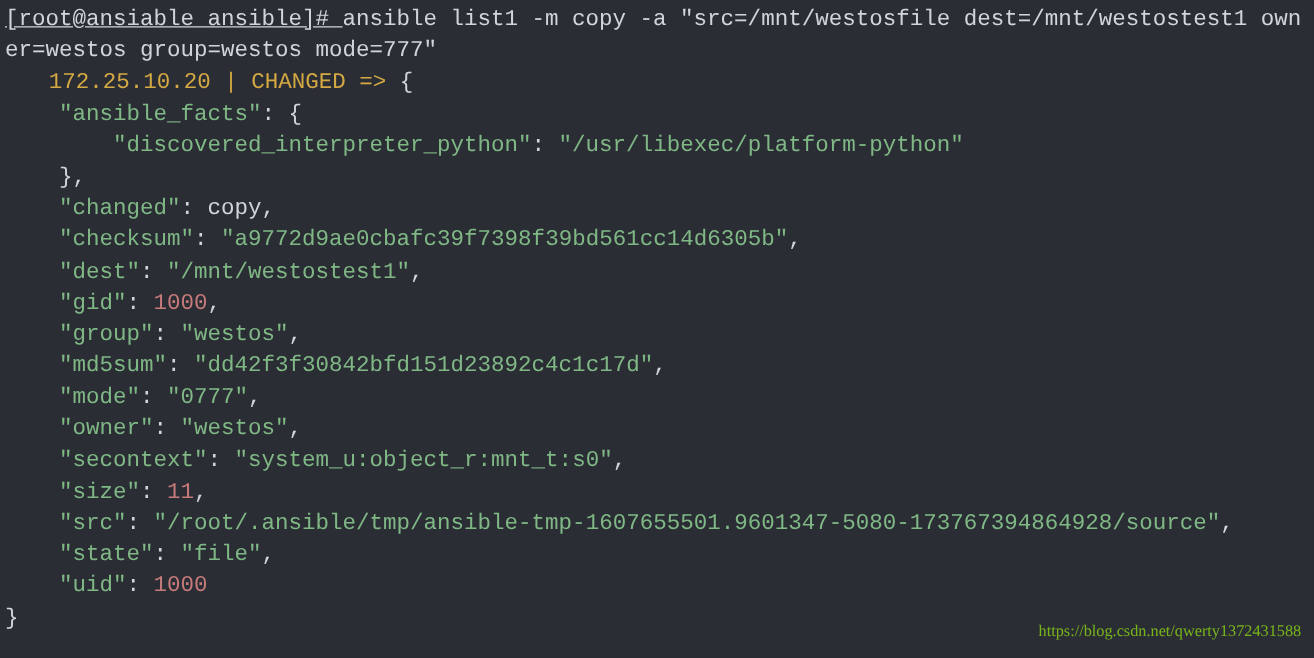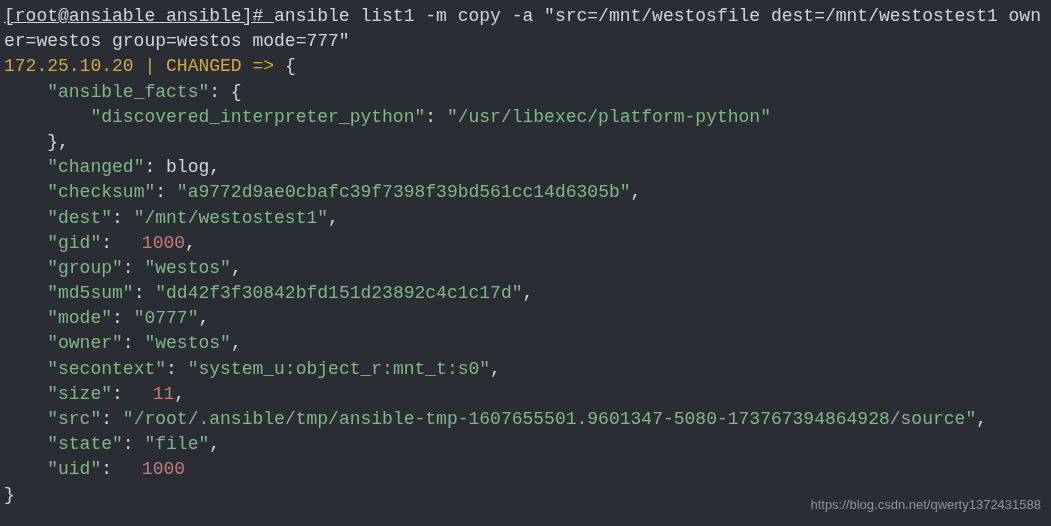--- a/index.html
+++ b/index.html
@@ -18,46 +18,46 @@
       height: 526px;
       overflow: hidden;
       position: relative;
     }
     .terminal {
       white-space: pre-wrap;
       word-break: break-all;
     }
     .prompt-bracket { color: #d1d5db; text-decoration: underline; }
     .prompt-cmd { color: #d1d5db; }
-    .host-ip { color: #d4a843; }
+    .host-ip { color: #d4a843; margin-left: 35px; }
     .changed-text { color: #d4a843; }
     .json-key { color: #7fb885; }
     .json-string { color: #7fb885; }
     .json-true { color: #d1d5db; }
-    .json-number { color: #c77a7a; margin-left: 19px; }
+    .json-number { color: #c77a7a; }
     .json-punc { color: #d1d5db; }
     .watermark {
       position: absolute;
       bottom: 12px;
       right: 10px;
-      color: #a3a3a3;
+      color: #84cc16;
       font-size: 13px;
-      font-family: Liberation Sans, sans-serif;
+      font-family: Liberation Serif, serif;
       opacity: 0.85;
     }
   </style>
 </head>
 <body>
 
 <div class="terminal"><span class="prompt-bracket">[root@ansiable ansible]# </span><span class="prompt-cmd">ansible list1 -m copy -a "src=/mnt/westosfile dest=/mnt/westostest1 owner=westos group=westos mode=777"</span>
 <span class="host-ip">172.25.10.20</span><span class="changed-text"> | </span><span class="changed-text">CHANGED</span><span class="changed-text"> =&gt; </span><span class="json-punc">{</span>
     <span class="json-key">"ansible_facts"</span><span class="json-punc">: {</span>
         <span class="json-key">"discovered_interpreter_python"</span><span class="json-punc">: </span><span class="json-string">"/usr/libexec/platform-python"</span>
     <span class="json-punc">},</span>
-    <span class="json-key">"changed"</span><span class="json-punc">: </span><span class="json-true">blog</span><span class="json-punc">,</span>
+    <span class="json-key">"changed"</span><span class="json-punc">: </span><span class="json-true">copy</span><span class="json-punc">,</span>
     <span class="json-key">"checksum"</span><span class="json-punc">: </span><span class="json-string">"a9772d9ae0cbafc39f7398f39bd561cc14d6305b"</span><span class="json-punc">,</span>
     <span class="json-key">"dest"</span><span class="json-punc">: </span><span class="json-string">"/mnt/westostest1"</span><span class="json-punc">,</span>
     <span class="json-key">"gid"</span><span class="json-punc">: </span><span class="json-number">1000</span><span class="json-punc">,</span>
     <span class="json-key">"group"</span><span class="json-punc">: </span><span class="json-string">"westos"</span><span class="json-punc">,</span>
     <span class="json-key">"md5sum"</span><span class="json-punc">: </span><span class="json-string">"dd42f3f30842bfd151d23892c4c1c17d"</span><span class="json-punc">,</span>
     <span class="json-key">"mode"</span><span class="json-punc">: </span><span class="json-string">"0777"</span><span class="json-punc">,</span>
     <span class="json-key">"owner"</span><span class="json-punc">: </span><span class="json-string">"westos"</span><span class="json-punc">,</span>
     <span class="json-key">"secontext"</span><span class="json-punc">: </span><span class="json-string">"system_u:object_r:mnt_t:s0"</span><span class="json-punc">,</span>
     <span class="json-key">"size"</span><span class="json-punc">: </span><span class="json-number">11</span><span class="json-punc">,</span>
     <span class="json-key">"src"</span><span class="json-punc">: </span><span class="json-string">"/root/.ansible/tmp/ansible-tmp-1607655501.9601347-5080-173767394864928/source"</span><span class="json-punc">,</span>

